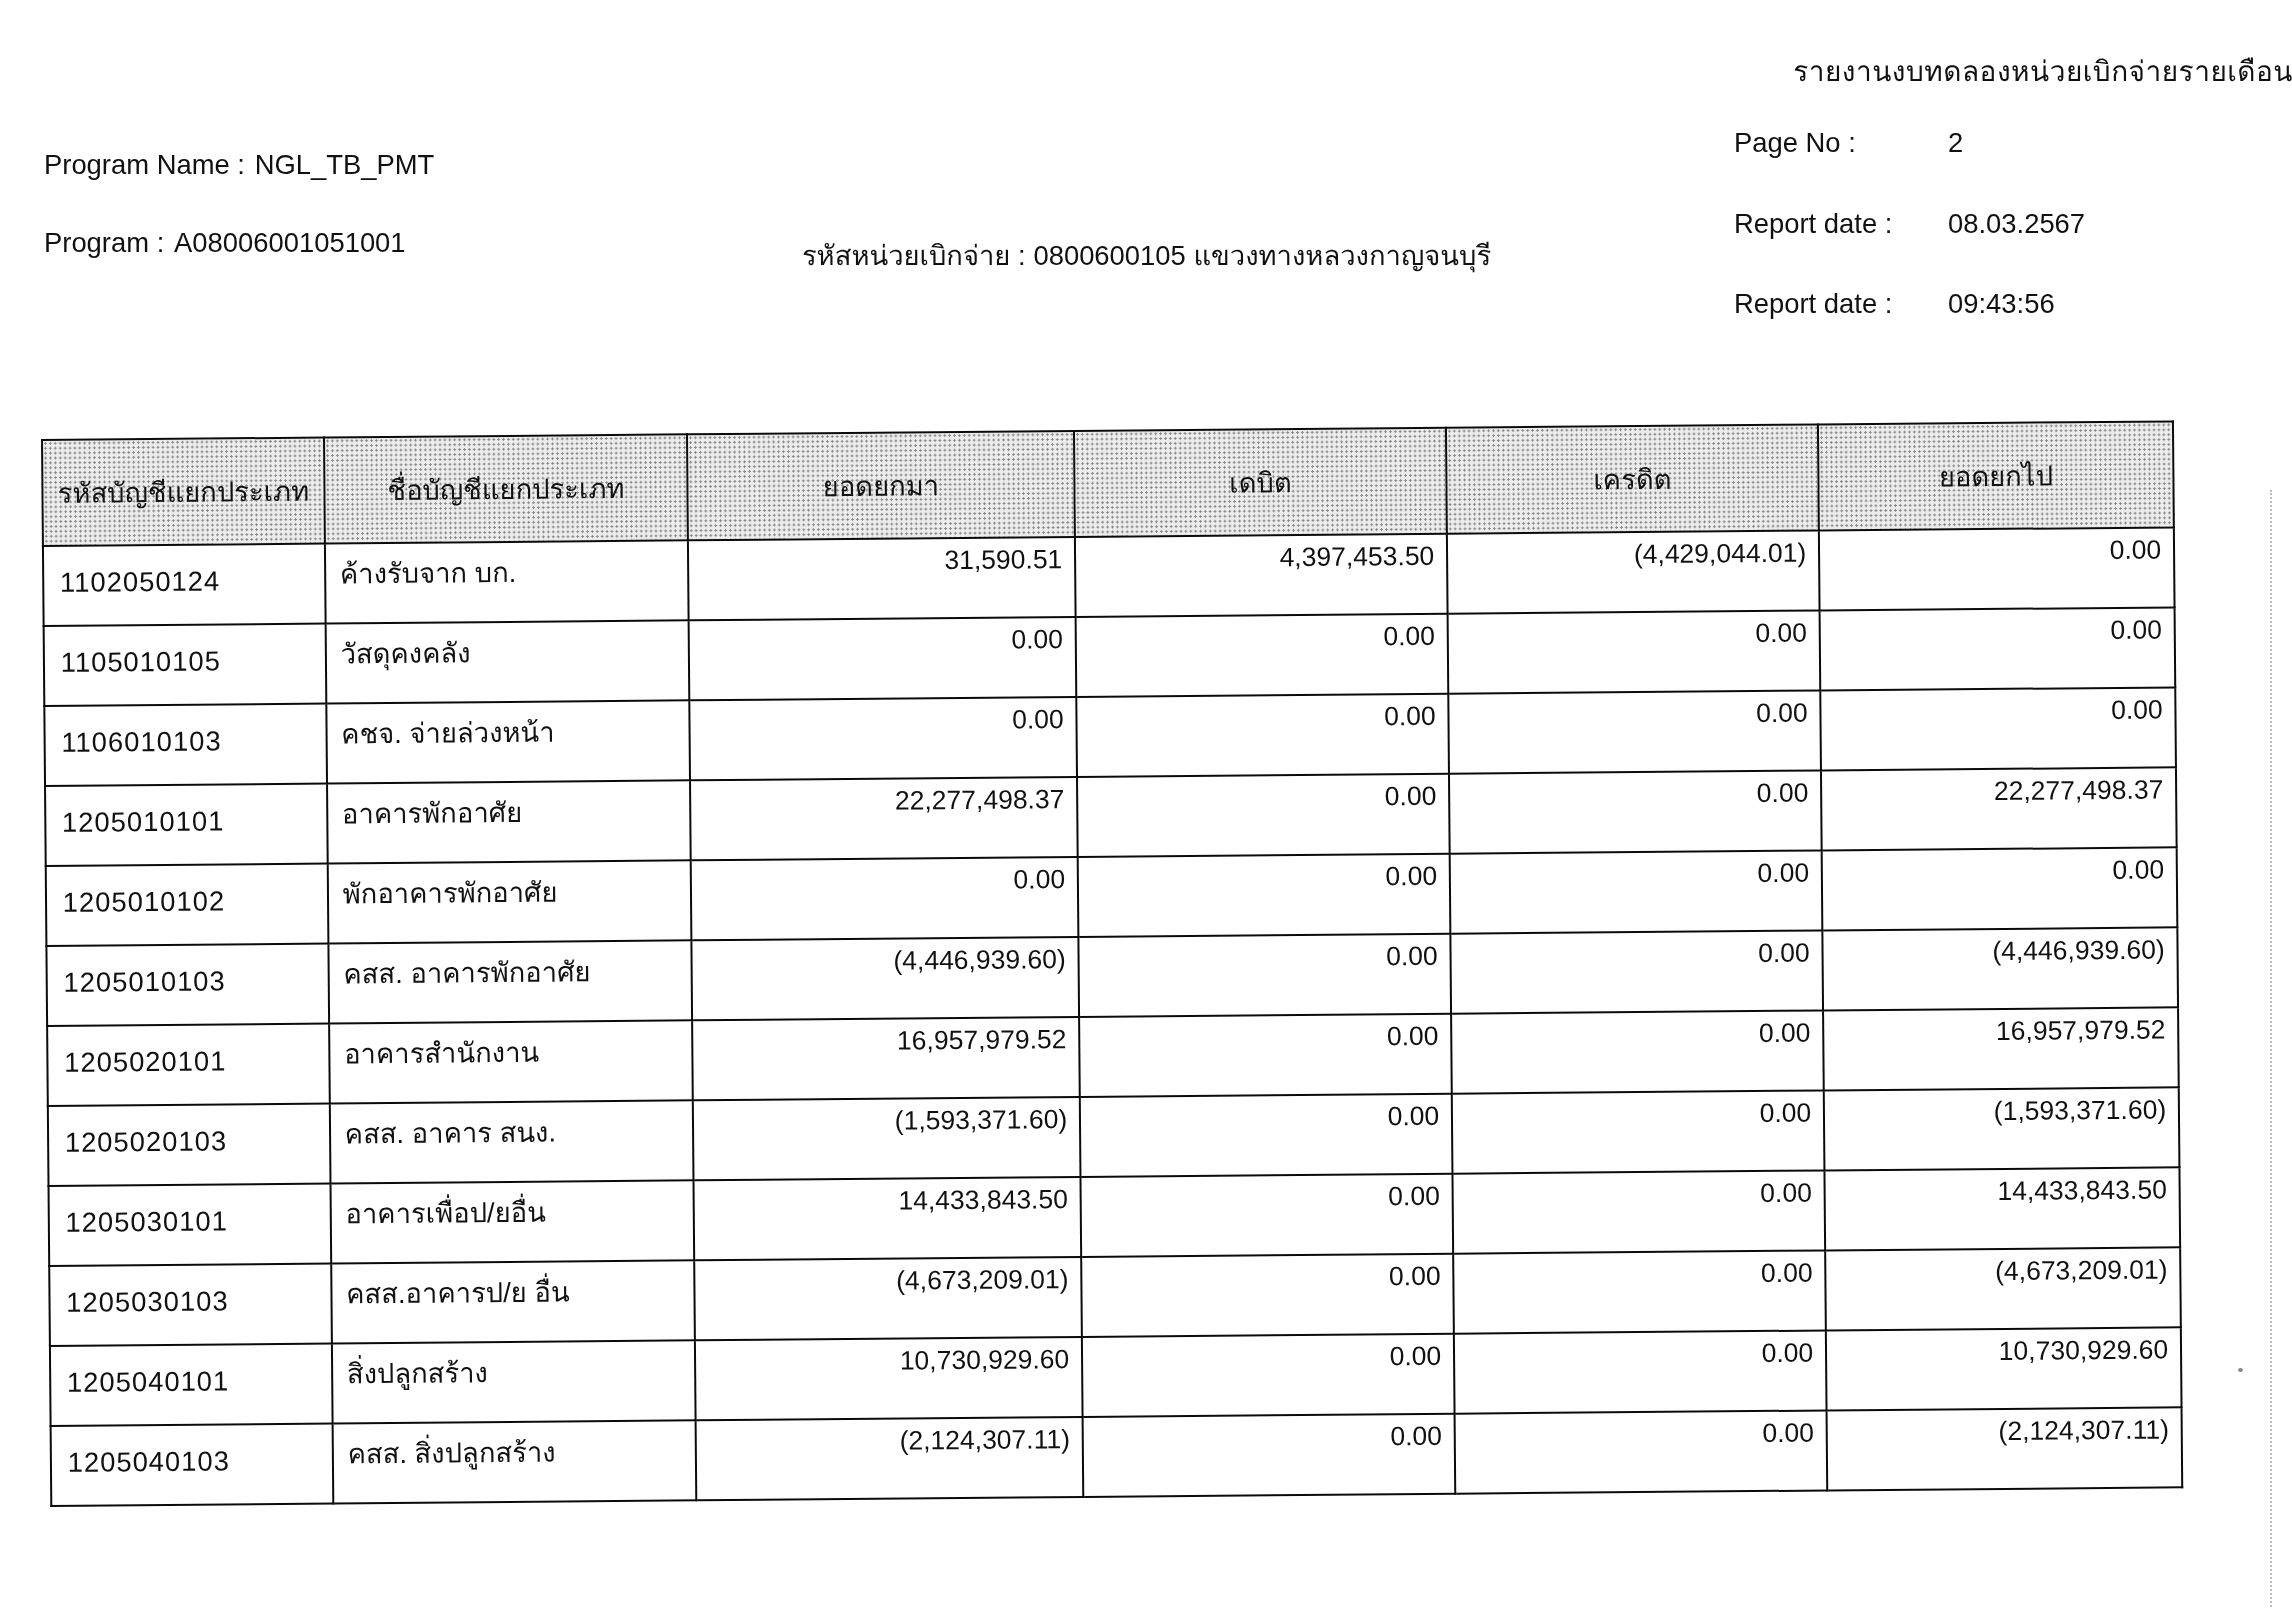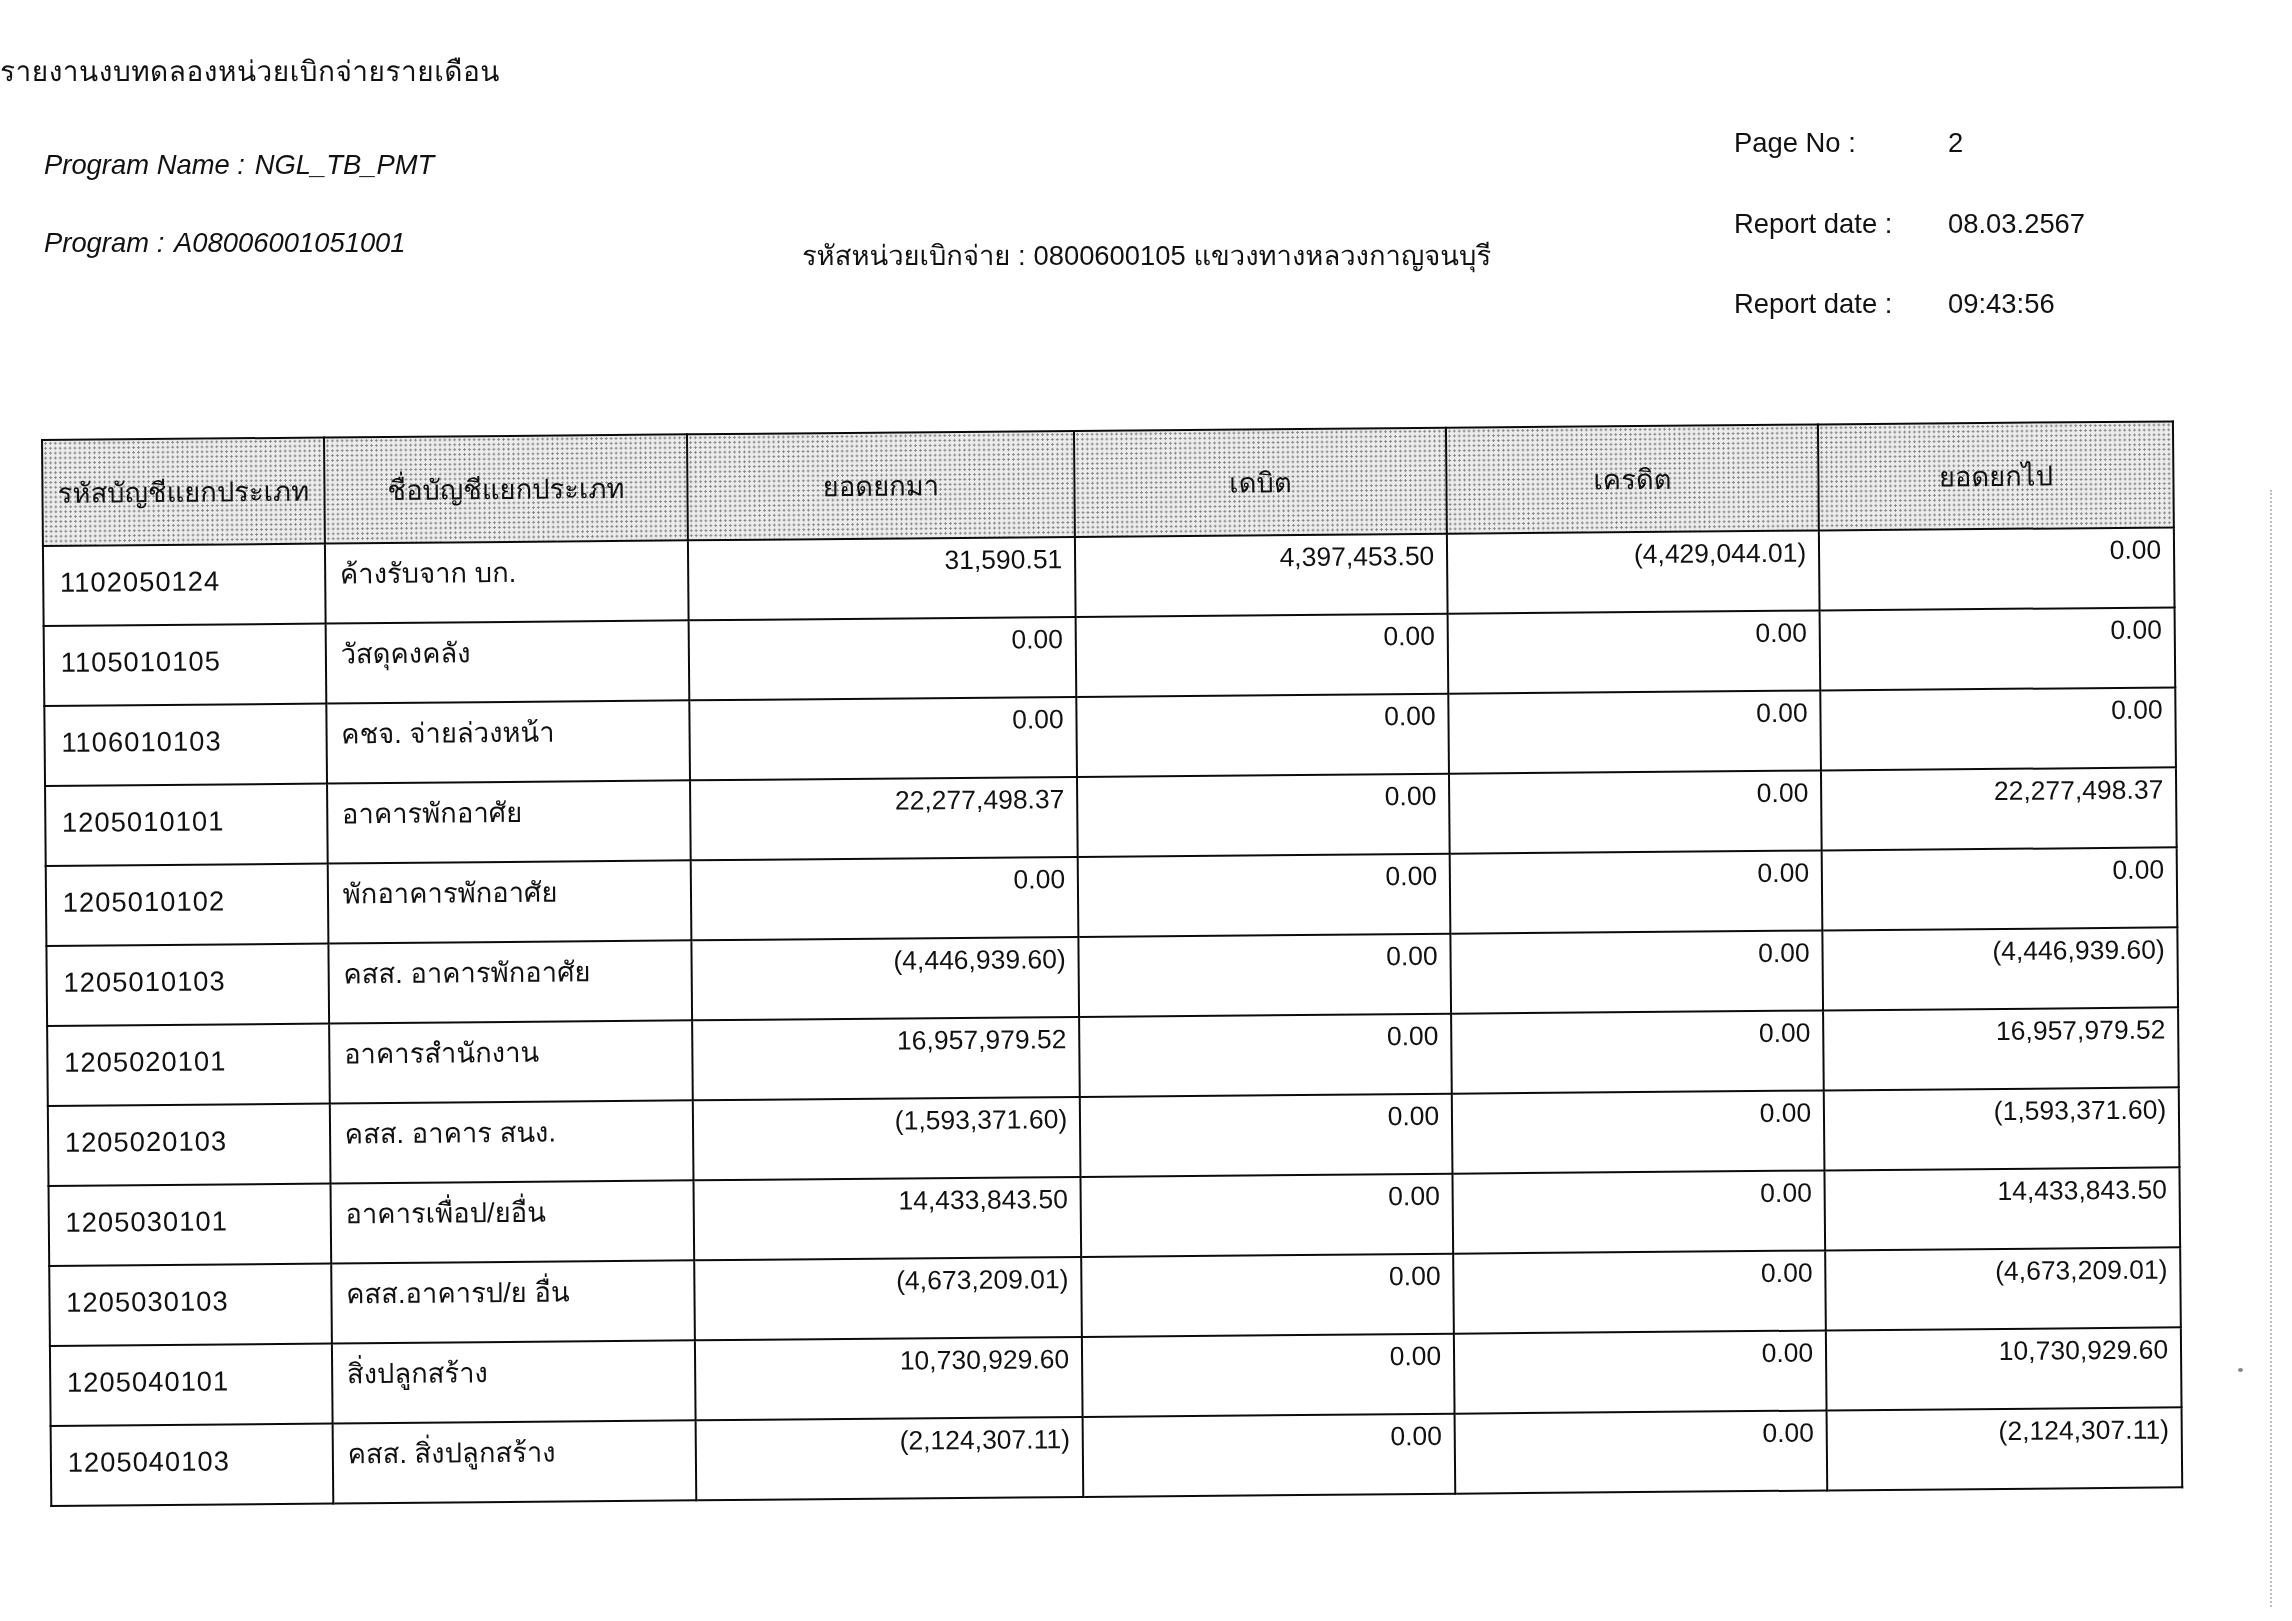--- a/index.html
+++ b/index.html
@@ -9,28 +9,28 @@
     font-family:"Liberation Sans","DejaVu Sans",sans-serif;
     color:#111;
     position:relative;
     overflow:hidden;
   }
   .page { position:absolute; inset:0; }
 
   
   .doc-title {
     position:absolute; top:49px; left:0; width:100%;
-    text-align:left; font-size:28px; letter-spacing:0.5px;
+    text-align:right; font-size:28px; letter-spacing:0.5px;
   }
   .hdr-center { position:absolute; left:0; width:100%; text-align:center; font-size:27.4px; }
   .hdr-center.l1 { top:129px; }
   .hdr-center.l2 { top:222px;margin-top:12px; }
   .hdr-center.l3 { top:292px; }
 
-  .hdr-left { position:absolute; left:44px; font-size:27.4px; white-space:nowrap;font-style:italic; }
+  .hdr-left { position:absolute; left:44px; font-size:27.4px; white-space:nowrap; }
   .hdr-left.l1 { top:149px; }
   .hdr-left.l2 { top:227px; }
   .hdr-left .val { margin-left:9.8px; }
 
   .hdr-right { position:absolute; left:1698px; font-size:27.4px; white-space:nowrap;margin-left:36px; }
   .hdr-right.l1 { top:127px; }
   .hdr-right.l2 { top:208px; }
   .hdr-right.l3 { top:288px; }
   .hdr-right .lbl { display:inline-block; width:214px; }
 

